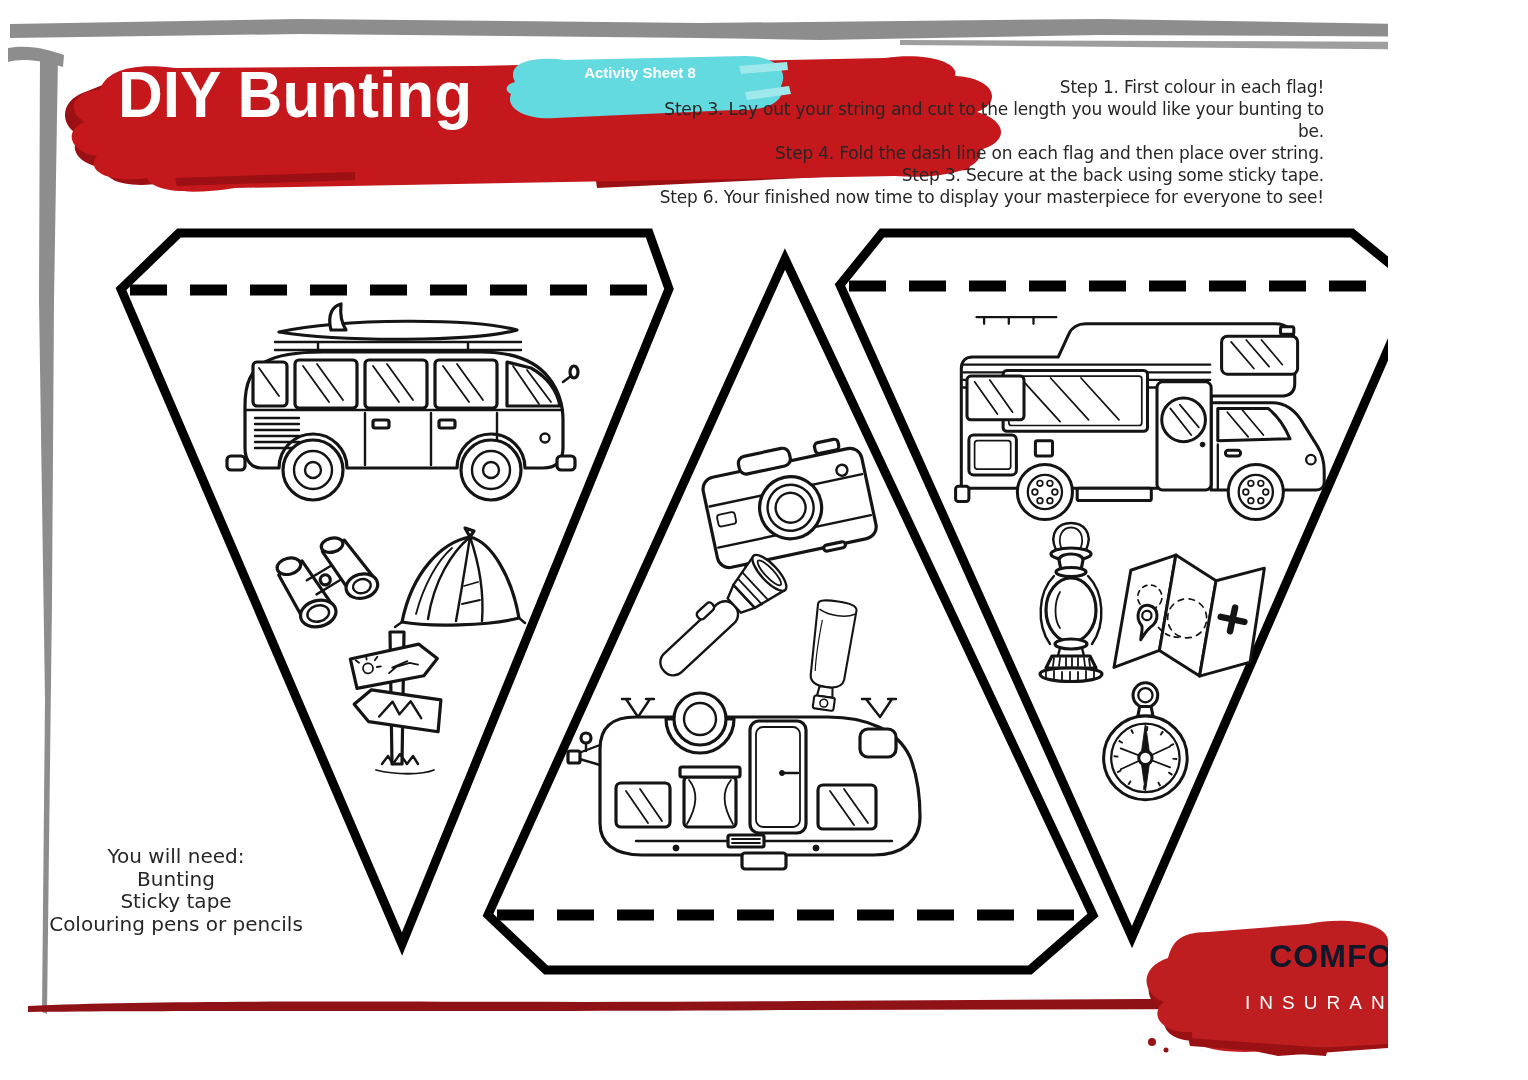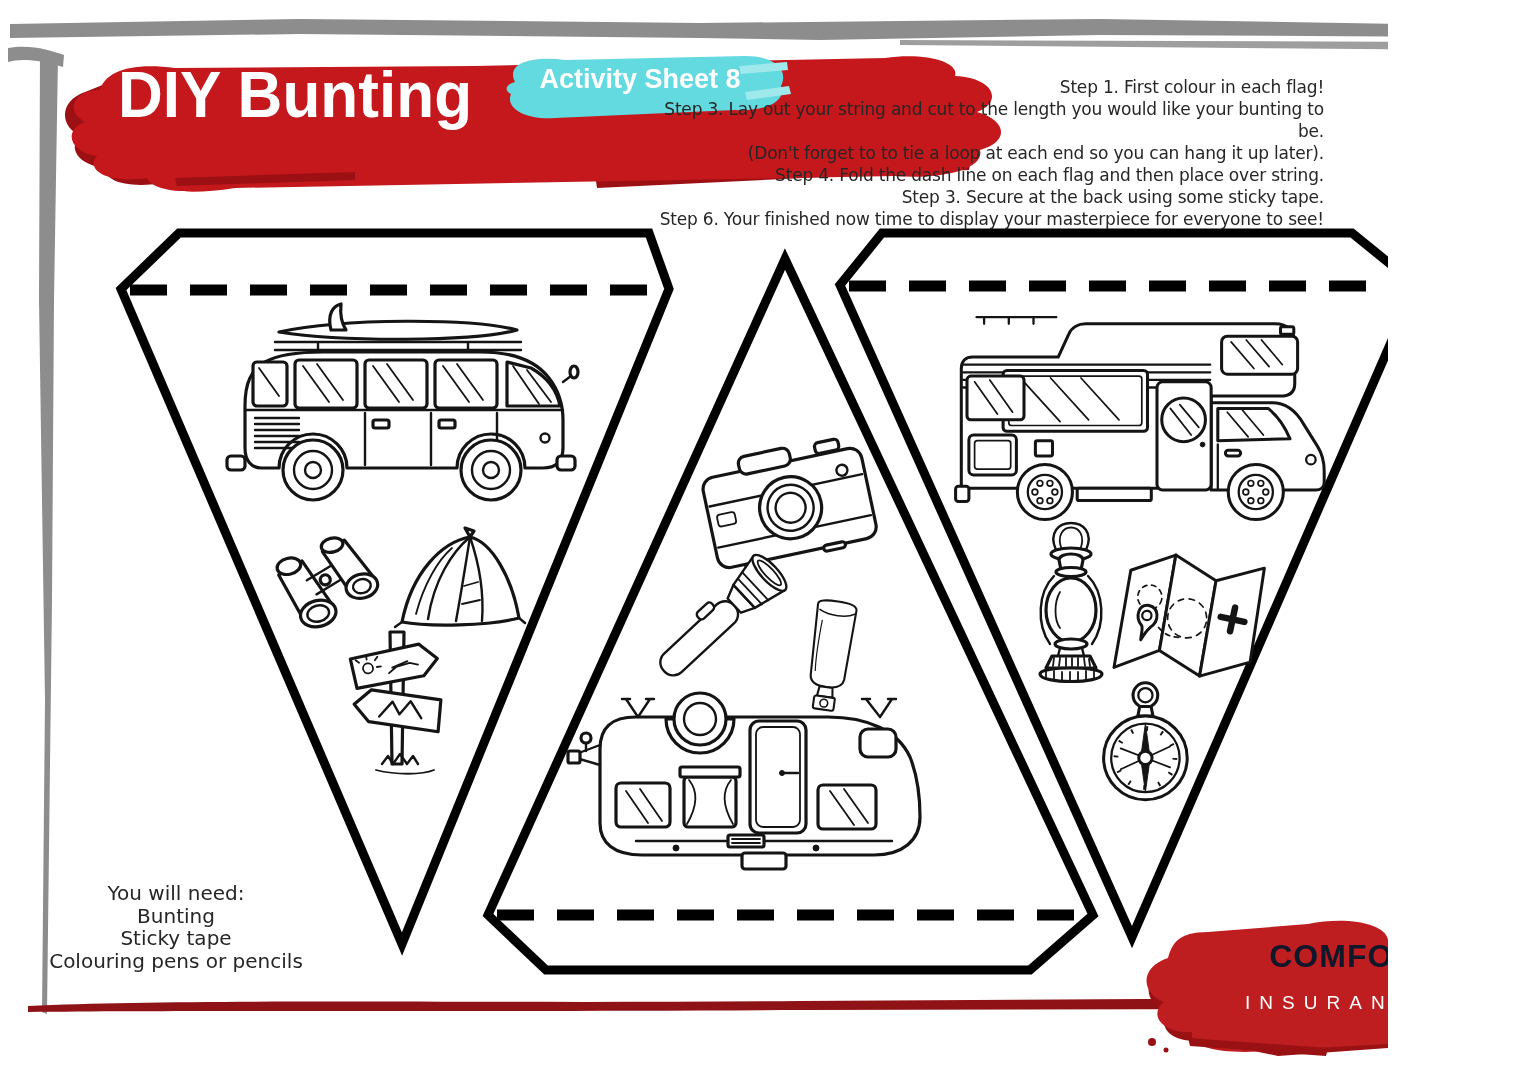--- a/index.html
+++ b/index.html
@@ -10,21 +10,21 @@
   
   .s{fill:#fff;stroke:#141414;stroke-width:3.2;stroke-linejoin:round;stroke-linecap:round;}
   .l{fill:none;stroke:#141414;stroke-width:2.4;stroke-linejoin:round;stroke-linecap:round;}
   .lt{fill:none;stroke:#141414;stroke-width:1.8;stroke-linejoin:round;stroke-linecap:round;}
   .dk{fill:#141414;stroke:#141414;stroke-width:1;}
   .flag-outline{fill:#ffffff;stroke:#000;stroke-width:9;stroke-linejoin:miter;}
   .fold{fill:none;stroke:#000;stroke-width:11;stroke-dasharray:37 23;}
   
   .title{color:#fff;font-size:64px;font-weight:800;letter-spacing:0px;
          transform:scaleX(.97);transform-origin:left center;white-space:nowrap;}
-  .badge{color:#fff;font-size:27px;font-weight:700;text-align:center;}
+  .badge{color:#fff;font-size:15px;font-weight:700;text-align:center;}
   .hand{font-family:"DejaVu Sans", sans-serif;color:#262626;}
   .steps{width:690px;text-align:right;font-size:17px;line-height:22px;letter-spacing:-0.2px;}
   .materials{width:320px;text-align:center;font-size:20px;line-height:22.5px;}
   .logo-line1{color:#0f172a;font-size:32px;font-weight:700;letter-spacing:1px;text-align:right;width:300px;}
   .logo-line2{color:#fff;font-size:19px;font-weight:400;letter-spacing:9px;text-align:right;width:300px;padding-left:6px;box-sizing:border-box;}
 </style>
 </head>
 <body>
 
 <div class="page">
@@ -289,27 +289,26 @@
 
   <svg class="abs" style="left:495px;top:52px;" width="300" height="80" viewBox="0 0 300 80">
     <path fill="#63d9e0" d="M20,30 C10,10 40,4 70,8 L250,4 C280,4 294,18 286,34 C292,48 272,60 240,58 L60,66 C30,68 10,56 16,42 C8,38 12,32 20,30 Z"></path>
     <path fill="#9fe8ec" d="M244,14 L292,10 L293,18 L246,22 Z M250,40 L294,34 L296,42 L252,48 Z"></path>
   </svg>
   <div class="abs badge" style="left:520px;top:64px;width:240px;">Activity Sheet 8</div>
 
   <div class="abs hand steps" style="right:64px;top:76px;">
     <div>Step 1. First colour in each flag!</div>
     <div>Step 3. Lay out your string and cut to the length you would like your bunting to be.</div>
-    <div>(Don't forget to to tie a loop at each end so you can hang it up later).</div>
     <div>Step 4. Fold the dash line on each flag and then place over string.</div>
     <div>Step 3. Secure at the back using some sticky tape.</div>
     <div>Step 6. Your finished now time to display your masterpiece for everyone to see!</div>
   </div>
 
-  <div class="abs hand materials" style="left:16px;top:882px;">
+  <div class="abs hand materials" style="left:16px;top:845px;">
     <div>You will need:</div>
     <div>Bunting</div>
     <div>Sticky tape</div>
     <div>Colouring pens or pencils</div>
   </div>
 
   <svg class="abs" style="left:0;top:992px;" width="1528" height="70" viewBox="0 0 1528 70">
     <path fill="#8e1216" d="M28,14 C200,6 500,12 800,9 L1320,6 L1462,9 L1334,17 L800,18 C500,20 200,18 28,20 Z"></path>
     <path fill="#9a1114" d="M1408,9 L1470,12 L1410,17 Z"></path>
     <circle fill="#9a1114" cx="1152" cy="50" r="4"></circle>

